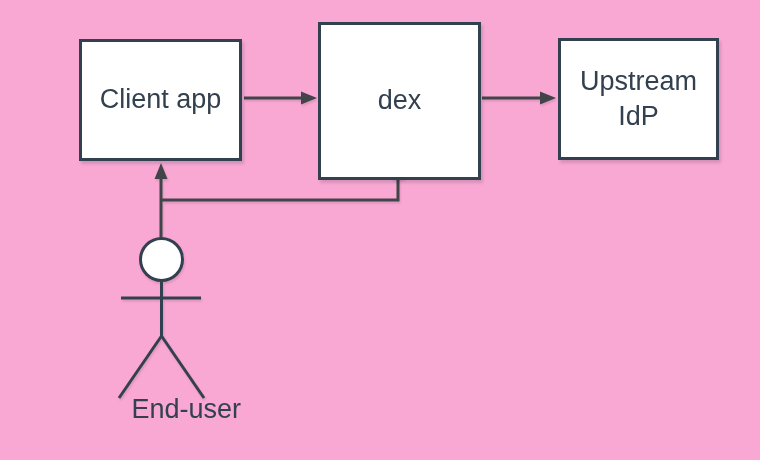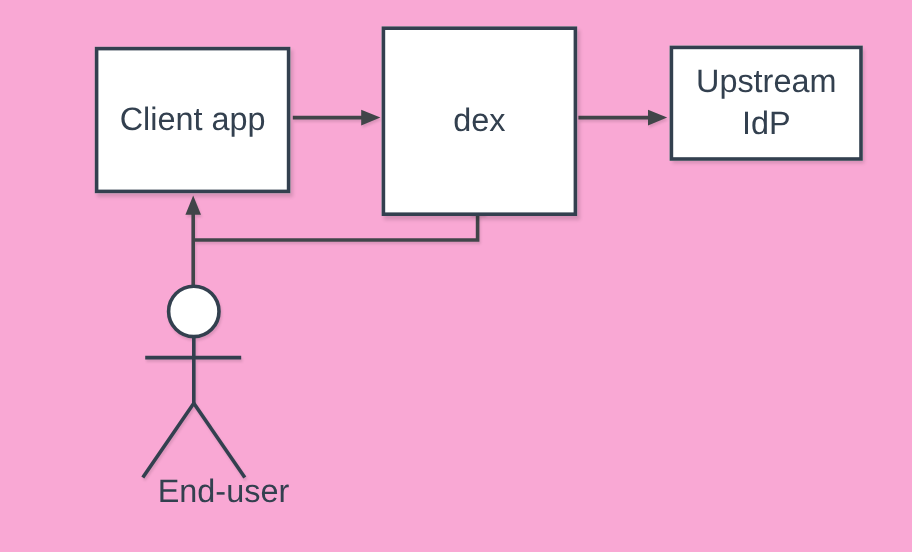--- a/index.html
+++ b/index.html
@@ -29,21 +29,21 @@
   }
   .node-label {
     display: block;
     font-size: 27px;
     line-height: 1.3;
     color: #33404f;
     padding: 0 8px;
   }
   #node-client-app { left: 79px;  top: 39px; width: 163px; height: 122px; }
   #node-dex        { left: 318px; top: 22px; width: 163px; height: 158px; }
-  #node-upstream   { left: 558px; top: 38px; width: 161px; height: 96px; }
+  #node-upstream   { left: 558px; top: 38px; width: 161px; height: 122px; }
 
   .overlay {
     position: absolute;
     left: 0;
     top: 0;
     z-index: 1;
     filter: drop-shadow(1px 2px 1px rgba(0,0,0,0.12));
   }
   .edge {
     stroke: #414549;

